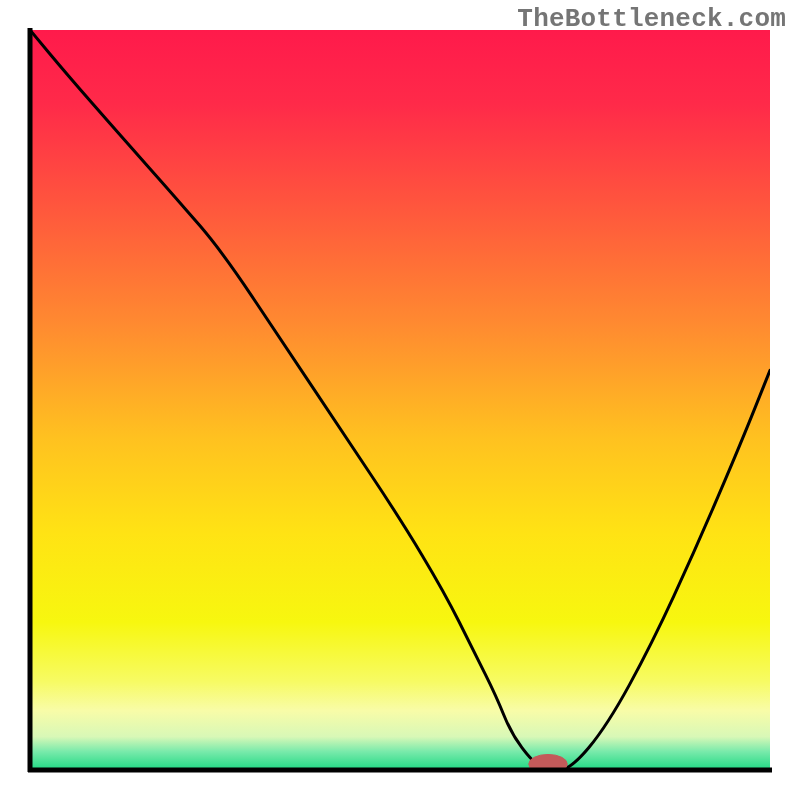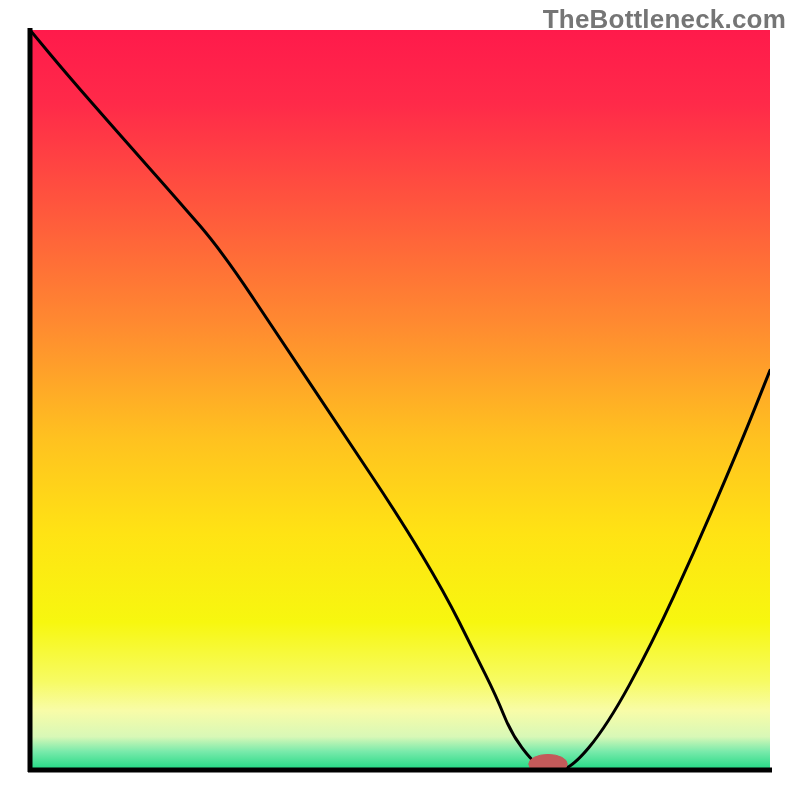--- a/index.html
+++ b/index.html
@@ -12,21 +12,21 @@
   }
   .chart-container {
     position: relative;
     width: 800px;
     height: 800px;
   }
   .watermark {
     position: absolute;
     top: 4px;
     right: 14px;
-    font-family: Liberation Sans, sans-serif;
+    font-family: Liberation Mono, monospace;
     font-size: 26px;
     font-weight: bold;
     color: #757575;
     letter-spacing: 0.2px;
   }
   svg.chart {
     display: block;
   }
 </style>
 </head>

